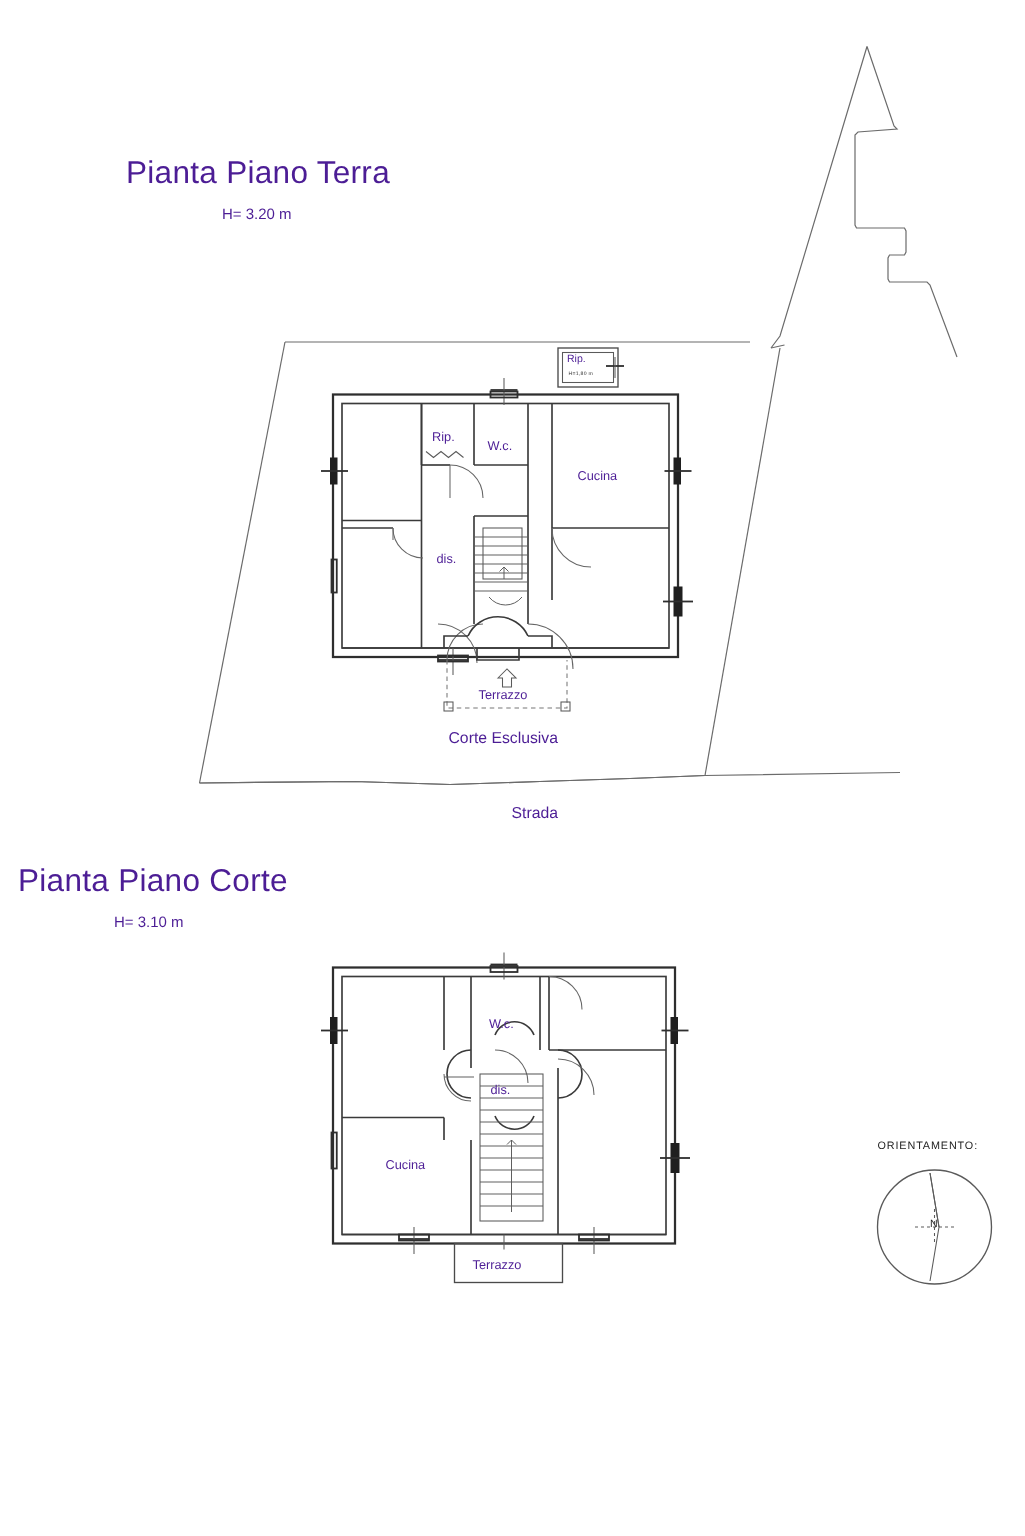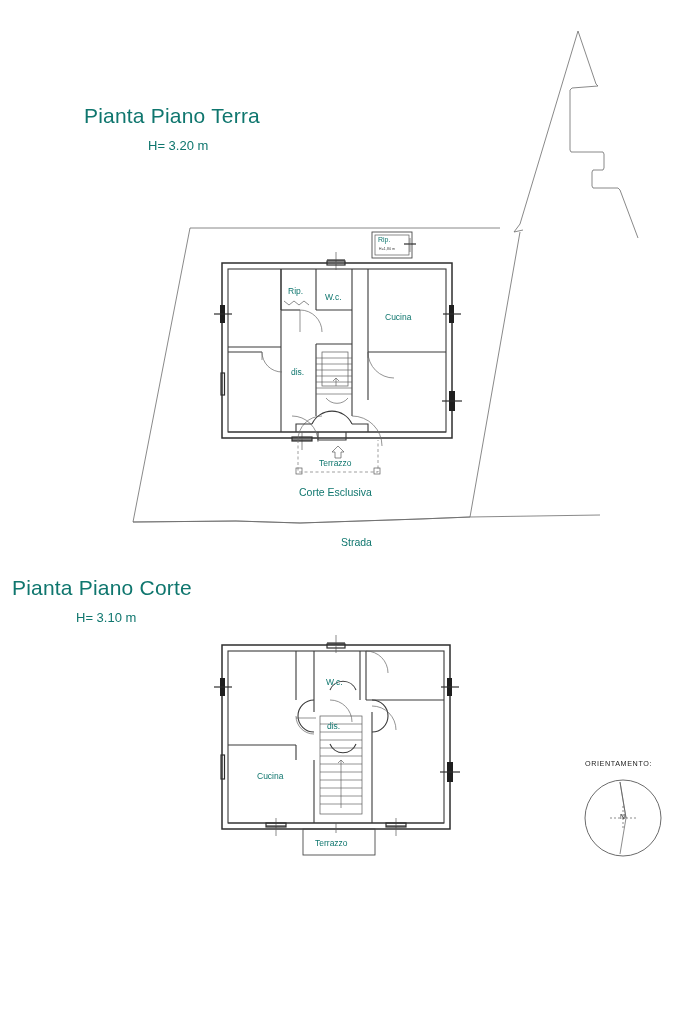--- a/index.html
+++ b/index.html
@@ -4,23 +4,23 @@
 <style>
   html,body{margin:0;padding:0;background:#ffffff;}
   body{
     width:683px;height:1024px;position:relative;overflow:hidden;
     font-family:"Liberation Sans", sans-serif;color:#1a1a1a;
   }
   .page{position:absolute;inset:0;background:#fff;}
   svg.plan{position:absolute;left:0;top:0;width:683px;height:1024px;}
 
   
-  .lbl{position:absolute;white-space:nowrap;color:#0f766e;}
+  .lbl{position:absolute;white-space:nowrap;color:#4c1d95;}
   .title{font-size:21px;letter-spacing:.2px;}
-  .subtitle{font-size:13px;}
+  .subtitle{font-size:10px;}
   .room{font-size:8.5px;}
   .room-sm{font-size:7px;}
   .tiny{font-size:3.4px;color:#333;letter-spacing:.2px;}
   .area{font-size:10.5px;margin-left:41px;}
   .orient{font-size:7.2px;letter-spacing:.6px;color:#222;}
   .compass-n{font-size:7px;color:#222;}
 </style>
 </head>
 <body>
 

